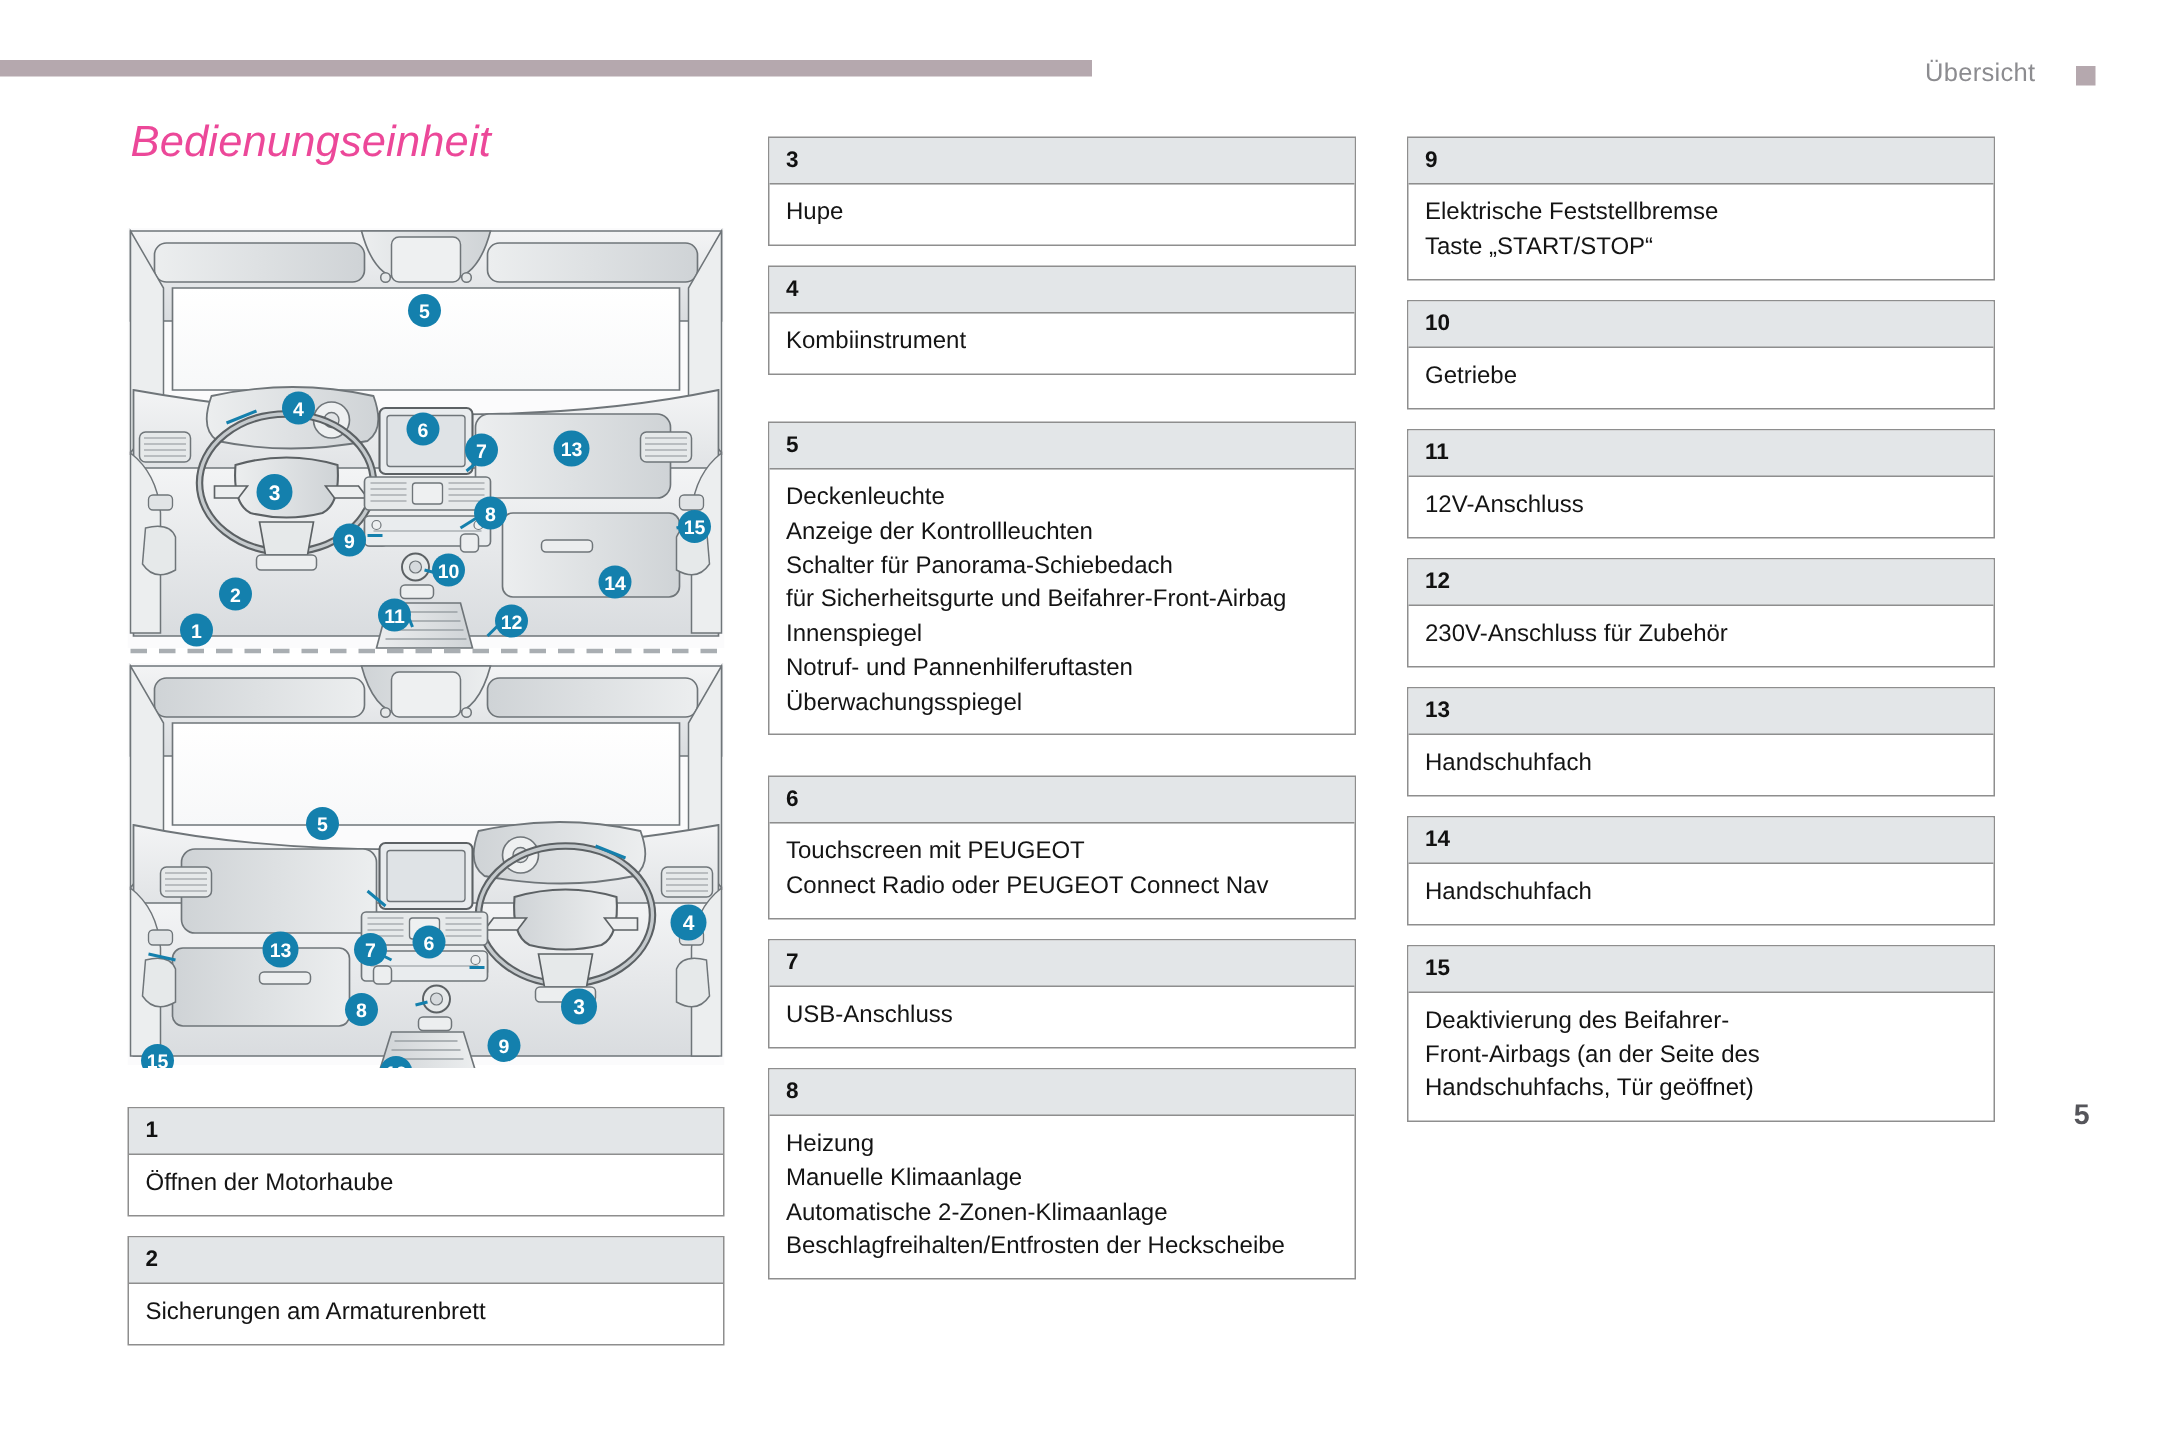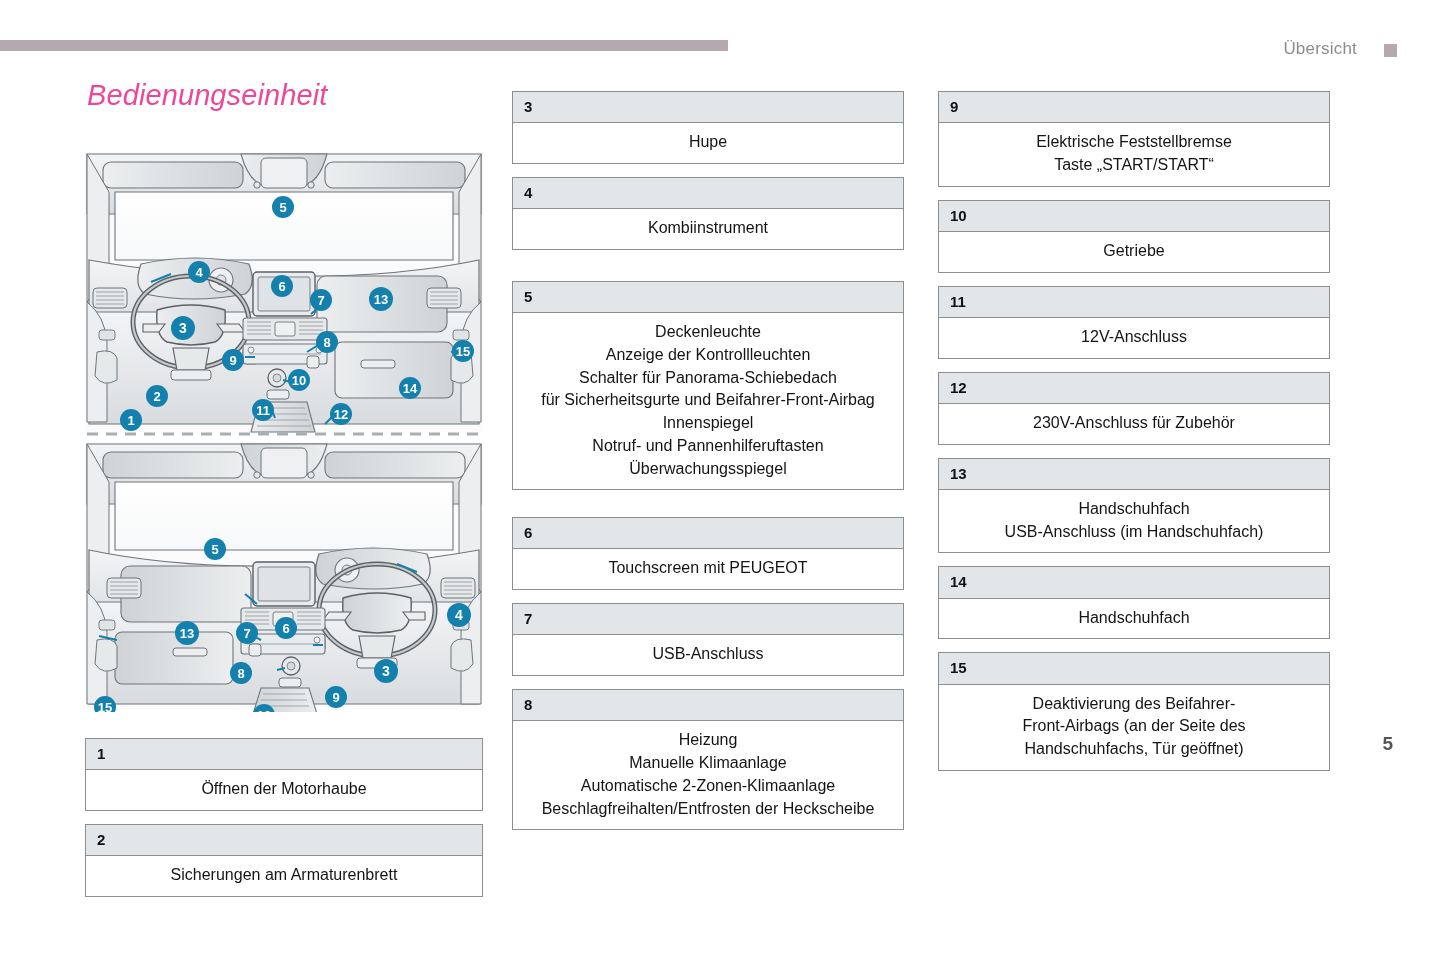--- a/index.html
+++ b/index.html
@@ -80,21 +80,21 @@
     color: #111;
     padding: 6px 11px 7px 11px;
     line-height: 1.15;
   }
   .tbl-body {
     padding: 8px 11px 9px 11px;
     font-size: 16px;
     line-height: 1.42;
     color: #141414;
   }
-  .tbl-body .ln { display: block; white-space: pre; text-align: center; }
+  .tbl-body .ln { display: block; white-space: pre; }
   .gap-lg { margin-bottom: 27px; }
   .gap-xl { margin-bottom: 31px; }
 
   
   .illus {
     position: relative;
     width: 398px;
     height: 560px;
     margin-bottom: 26px;
   }
@@ -503,20 +503,21 @@
           <span class="ln">für Sicherheitsgurte und Beifahrer-Front-Airbag</span>
           <span class="ln">Innenspiegel</span>
           <span class="ln">Notruf- und Pannenhilferuftasten</span>
           <span class="ln">Überwachungsspiegel</span>
         </div>
       </div>
       <div class="tbl">
         <div class="tbl-head">6</div>
         <div class="tbl-body">
           <span class="ln">Touchscreen mit PEUGEOT</span>
+          <span class="ln">Connect Radio oder PEUGEOT Connect Nav</span>
         </div>
       </div>
       <div class="tbl">
         <div class="tbl-head">7</div>
         <div class="tbl-body">
           <span class="ln">USB-Anschluss</span>
         </div>
       </div>
       <div class="tbl">
         <div class="tbl-head">8</div>
@@ -527,21 +528,21 @@
           <span class="ln">Beschlagfreihalten/Entfrosten der Heckscheibe</span>
         </div>
       </div>
     </div>
 
   <div class="col-right">
       <div class="tbl">
         <div class="tbl-head">9</div>
         <div class="tbl-body">
           <span class="ln">Elektrische Feststellbremse</span>
-          <span class="ln">Taste „START/START“</span>
+          <span class="ln">Taste „START/STOP“</span>
         </div>
       </div>
       <div class="tbl">
         <div class="tbl-head">10</div>
         <div class="tbl-body">
           <span class="ln">Getriebe</span>
         </div>
       </div>
       <div class="tbl">
         <div class="tbl-head">11</div>
@@ -552,21 +553,20 @@
       <div class="tbl">
         <div class="tbl-head">12</div>
         <div class="tbl-body">
           <span class="ln">230V-Anschluss für Zubehör</span>
         </div>
       </div>
       <div class="tbl">
         <div class="tbl-head">13</div>
         <div class="tbl-body">
           <span class="ln">Handschuhfach</span>
-          <span class="ln">USB-Anschluss (im Handschuhfach)</span>
         </div>
       </div>
       <div class="tbl">
         <div class="tbl-head">14</div>
         <div class="tbl-body">
           <span class="ln">Handschuhfach</span>
         </div>
       </div>
       <div class="tbl">
         <div class="tbl-head">15</div>

